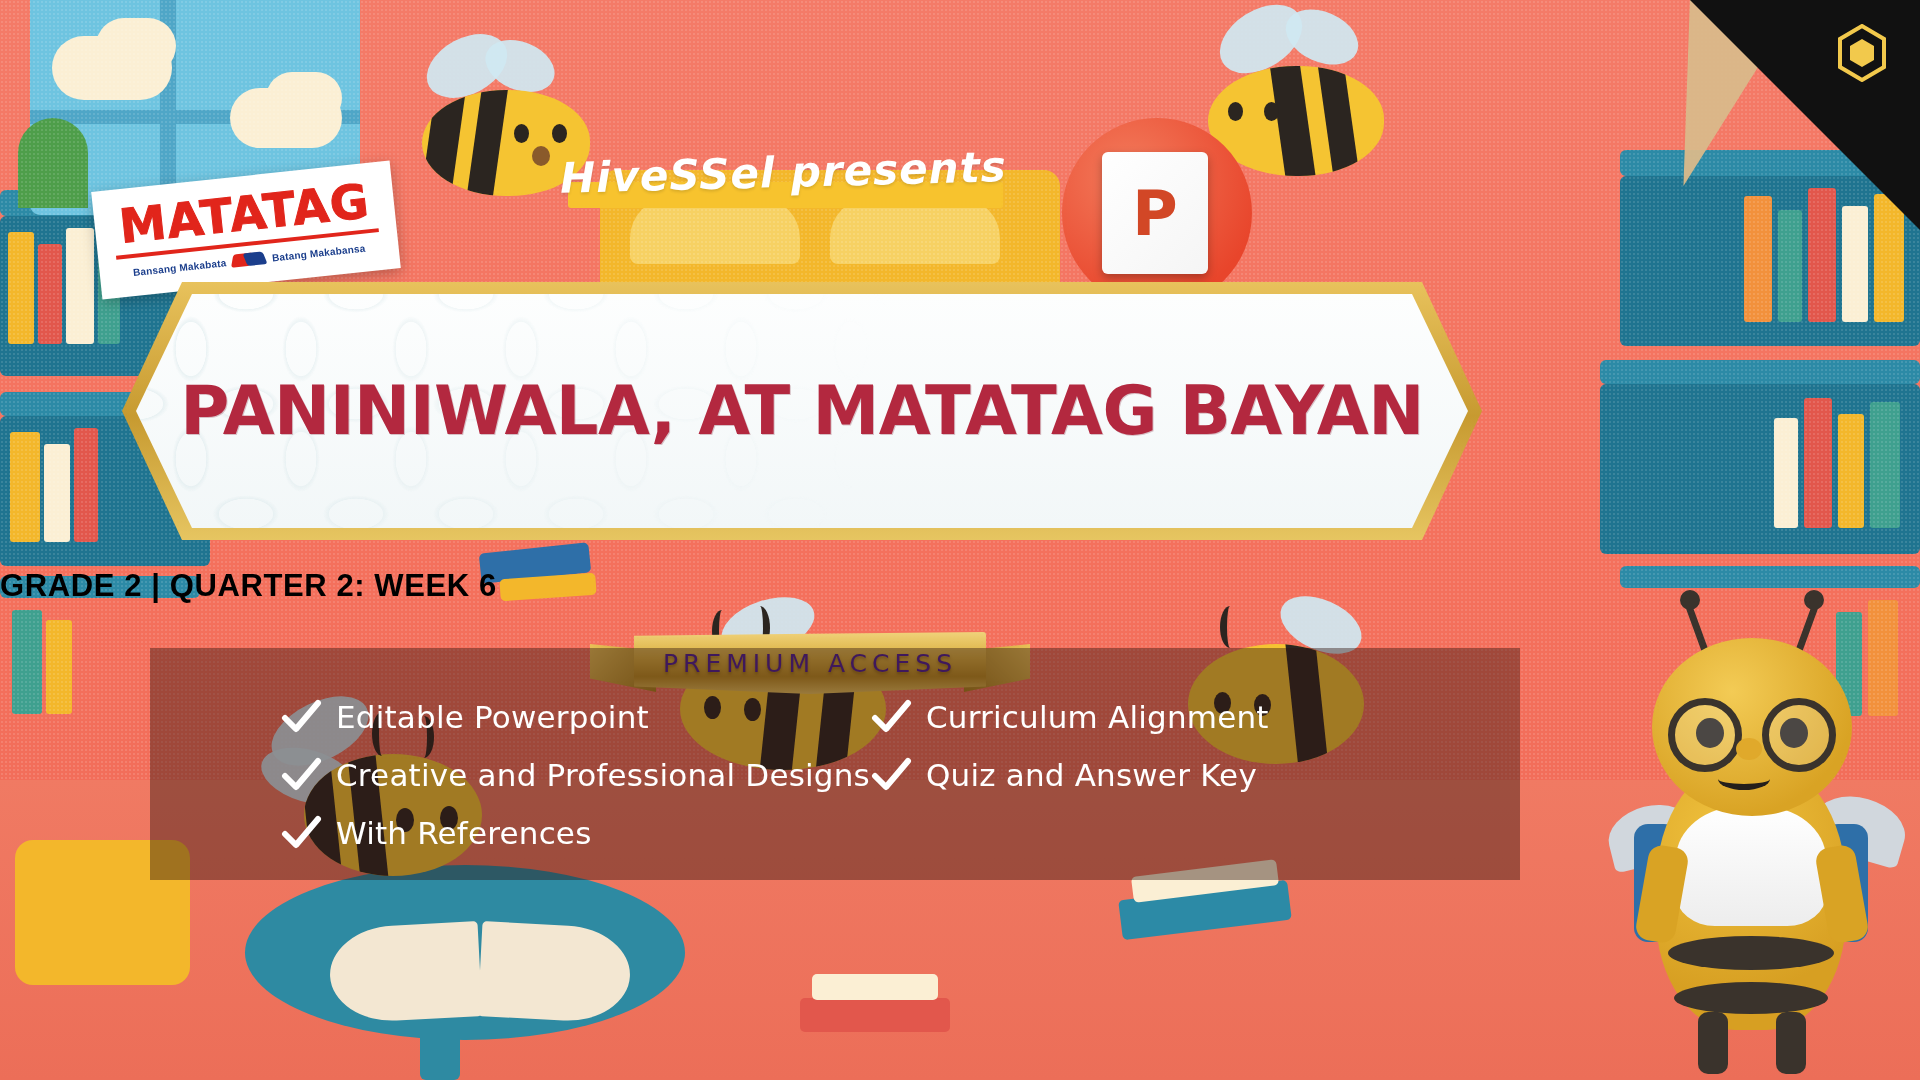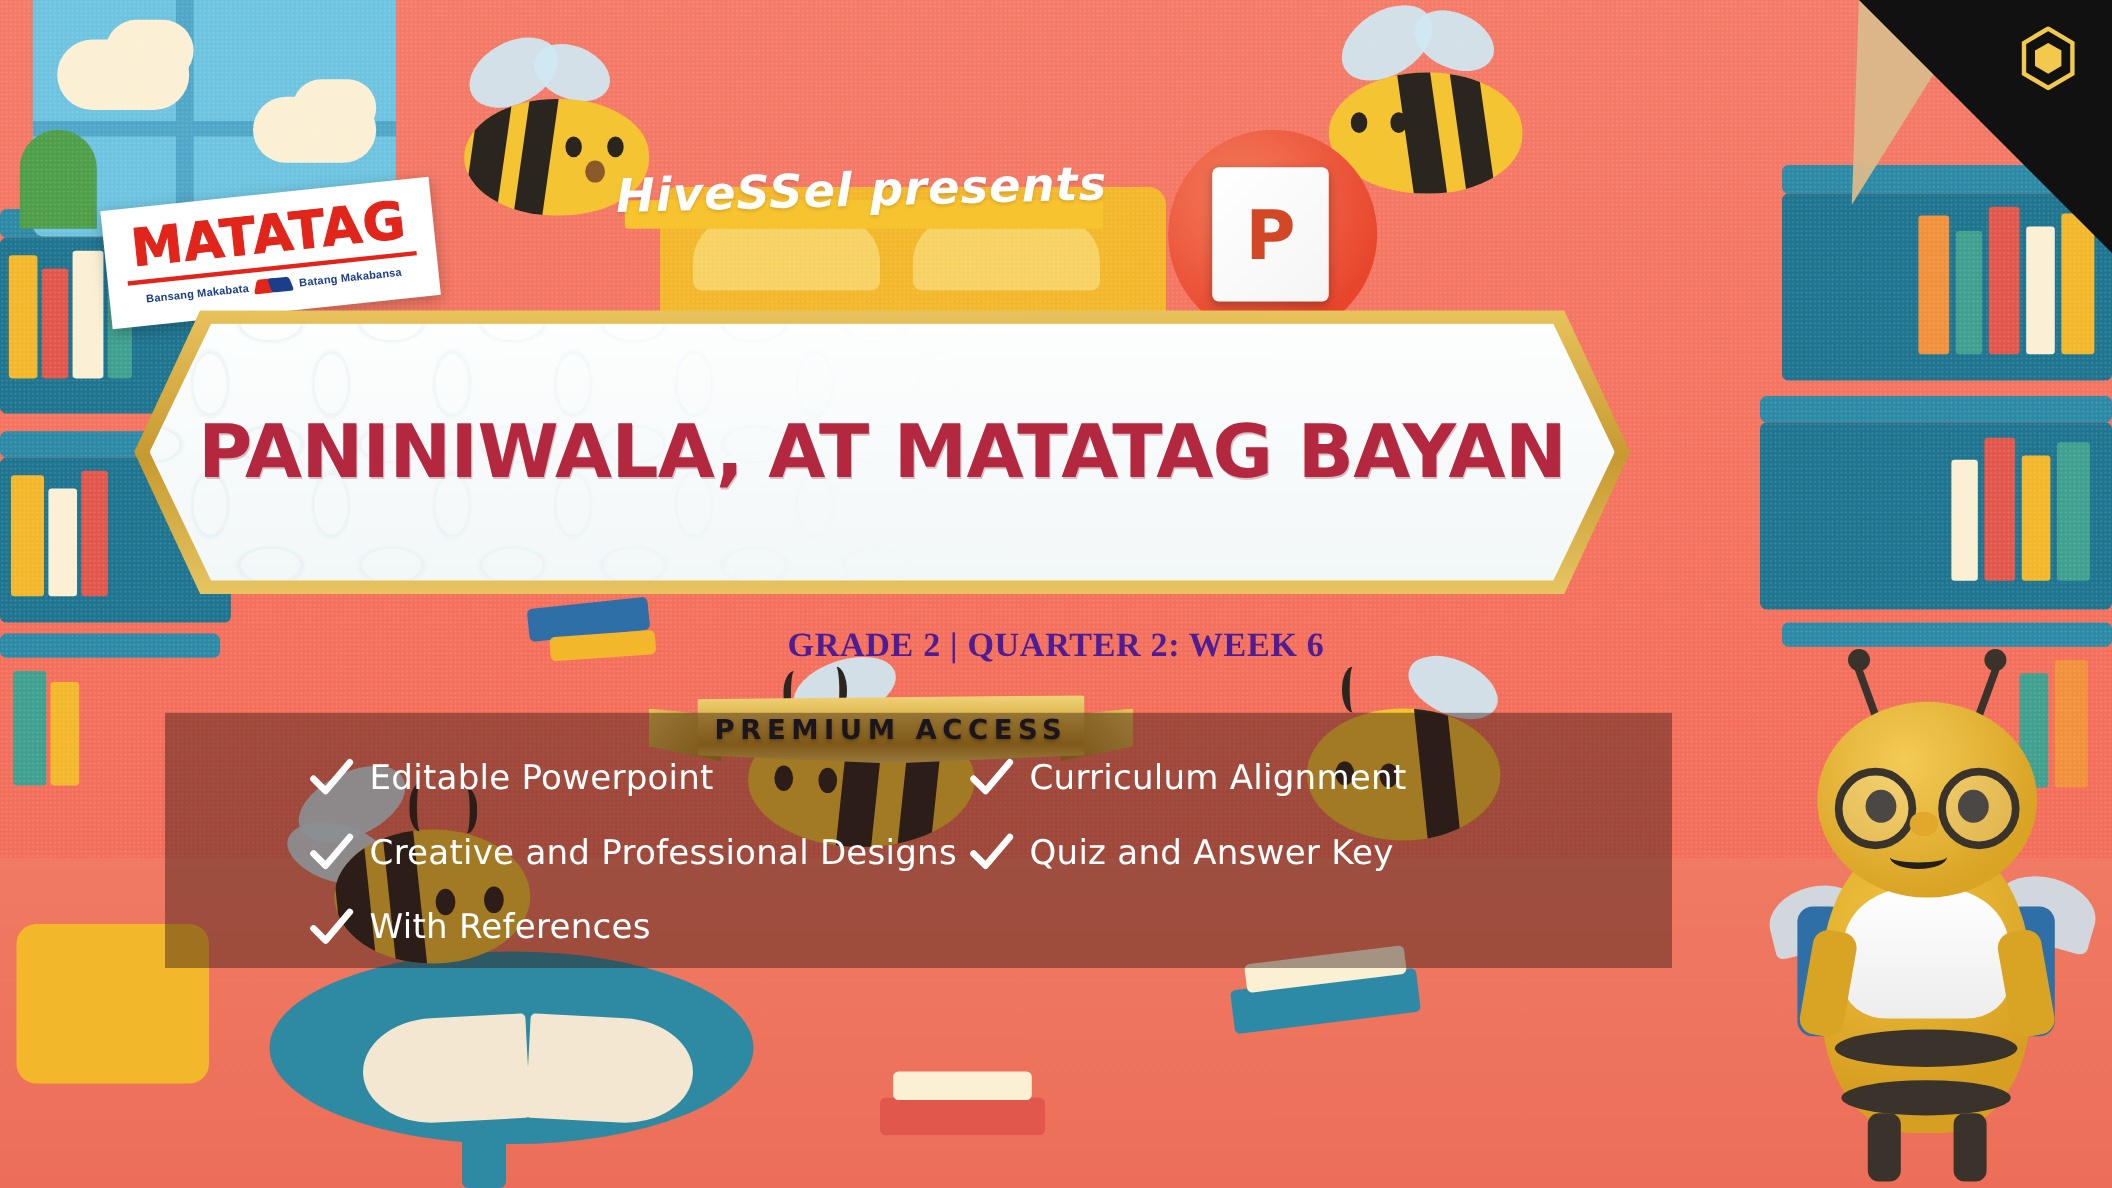--- a/index.html
+++ b/index.html
@@ -120,47 +120,47 @@
     -webkit-mask-image:linear-gradient(100deg, rgba(0,0,0,.95) 0%, rgba(0,0,0,.5) 28%, rgba(0,0,0,0) 55%);
   }
   .title-wrap { position:absolute; inset:0; display:flex; flex-direction:column;
     align-items:center; justify-content:center; }
   .title-line { font-family:"DejaVu Sans", sans-serif; font-weight:bold;
     font-size:67px; line-height:1.0; color:#B3283F; letter-spacing:-.5px;
     text-align:center; white-space:nowrap;
     text-shadow:1px 1px 0 rgba(120,20,40,.25); }
 
   
-  .subtitle { position:absolute; left:0; right:0; top:568px; text-align:center;
-    font-family:Liberation Serif, serif; font-weight:bold; font-size:31px;
-    letter-spacing:.6px; color:#4c1d95; }
+  .subtitle { position:absolute; left:0; right:0; top:568px; 
+    font-family:Liberation Sans, sans-serif; font-weight:bold; font-size:31px;
+    letter-spacing:.6px; color:#000000; }
 
   
   .ribbon { position:absolute; left:590px; top:626px; width:440px; height:78px; }
   .ribbon .band { position:absolute; left:44px; top:6px; width:352px; height:62px;
     background:linear-gradient(180deg,#F0D27A 0%,#D8AE3E 42%,#B98C22 72%,#E7C45F 100%);
     border-radius:3px;
     clip-path:polygon(0 6%, 100% 0, 100% 88%, 50% 100%, 0 88%); }
   .ribbon .tailL { position:absolute; left:0; top:18px; width:66px; height:48px;
     background:linear-gradient(135deg,#E9C257,#A9801C);
     clip-path:polygon(0 0, 100% 14%, 100% 100%, 0 72%); }
   .ribbon .tailR { position:absolute; right:0; top:18px; width:66px; height:48px;
     background:linear-gradient(225deg,#E9C257,#A9801C);
     clip-path:polygon(100% 0, 0 14%, 0 100%, 100% 72%); }
   .ribbon .txt { position:absolute; left:44px; top:6px; width:352px; height:62px;
     display:flex; align-items:center; justify-content:center;
-    font-family:"DejaVu Sans", sans-serif; font-weight:bold; font-size:25px;
-    letter-spacing:5px; color:#0f172a; text-shadow:0 2px 3px rgba(90,60,0,.5); }
+    font-family:"DejaVu Sans", sans-serif; font-weight:normal; font-size:25px;
+    letter-spacing:5px; color:#4c1d95; text-shadow:0 2px 3px rgba(90,60,0,.5); }
 
   
   .featband { position:absolute; left:150px; top:648px; width:1370px; height:232px;
     background:rgba(45,20,15,.42); }
   .features { position:absolute; left:150px; top:680px; width:1370px; height:190px;
     display:grid; grid-template-columns:1fr 1fr; align-content:center;
-    padding:0 130px 0 130px;gap:10px; }
+    padding:0 130px 0 130px; }
   .feat { display:flex; align-items:center; gap:14px; height:58px; }
   .feat .ck { width:42px; height:42px; flex:none; position:relative; }
   .feat .ck svg { position:absolute; inset:0; }
   .feat .lbl { font-family:"DejaVu Sans", sans-serif; font-size:31px; color:#FFFFFF;
     letter-spacing:.2px; white-space:nowrap; }
 
   
   .mascot { position:absolute; right:18px; bottom:0; width:300px; height:470px; }
   .m-wing { position:absolute; background:#CBE7F3; border-radius:50% 50% 50% 10%; opacity:.85; }
   .m-body { position:absolute; left:54px; top:150px; width:190px; height:270px;

